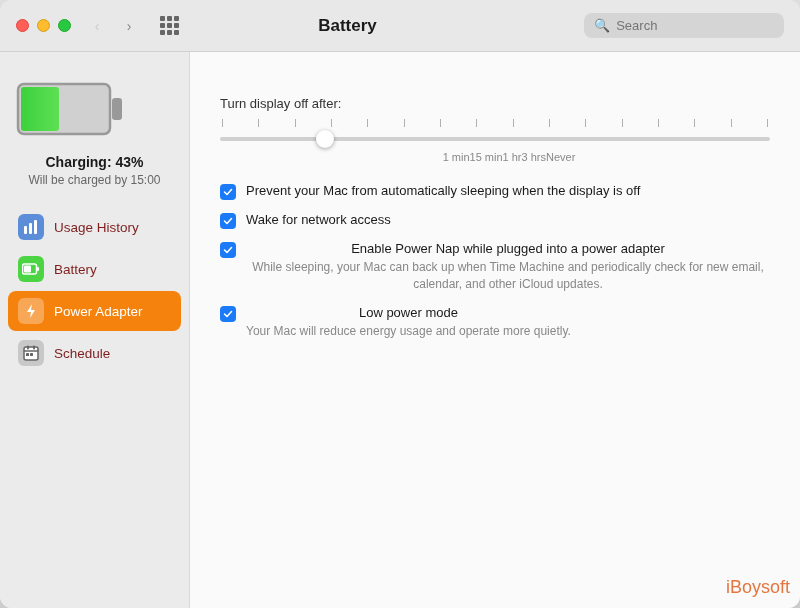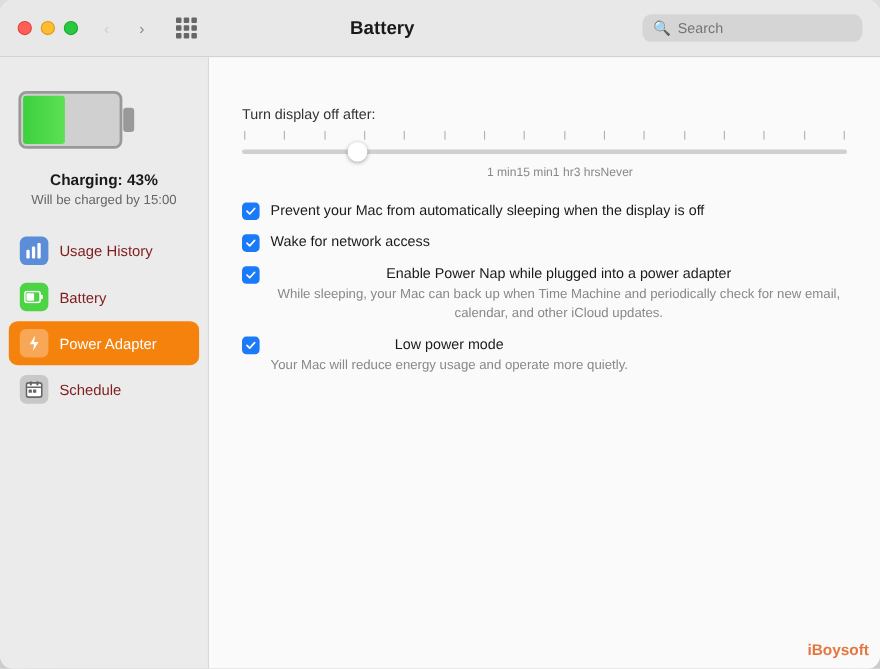--- a/index.html
+++ b/index.html
@@ -292,22 +292,22 @@
     .option-sublabel {
       font-size: 12px;
       color: #888;
       margin-top: 3px;
       line-height: 1.4;
     }
     .watermark {
       position: absolute;
       bottom: 10px;
       right: 10px;
-      font-size: 14px;
-      font-weight: 700;
+      font-size: 18px;
+      font-weight: 400;
       color: #1a5dcc;
       opacity: 0.85;
       pointer-events: none;
     }
     .watermark span { color: #e06020; }
     .window-wrap {
       position: relative;
     }
   </style>
 </head>

